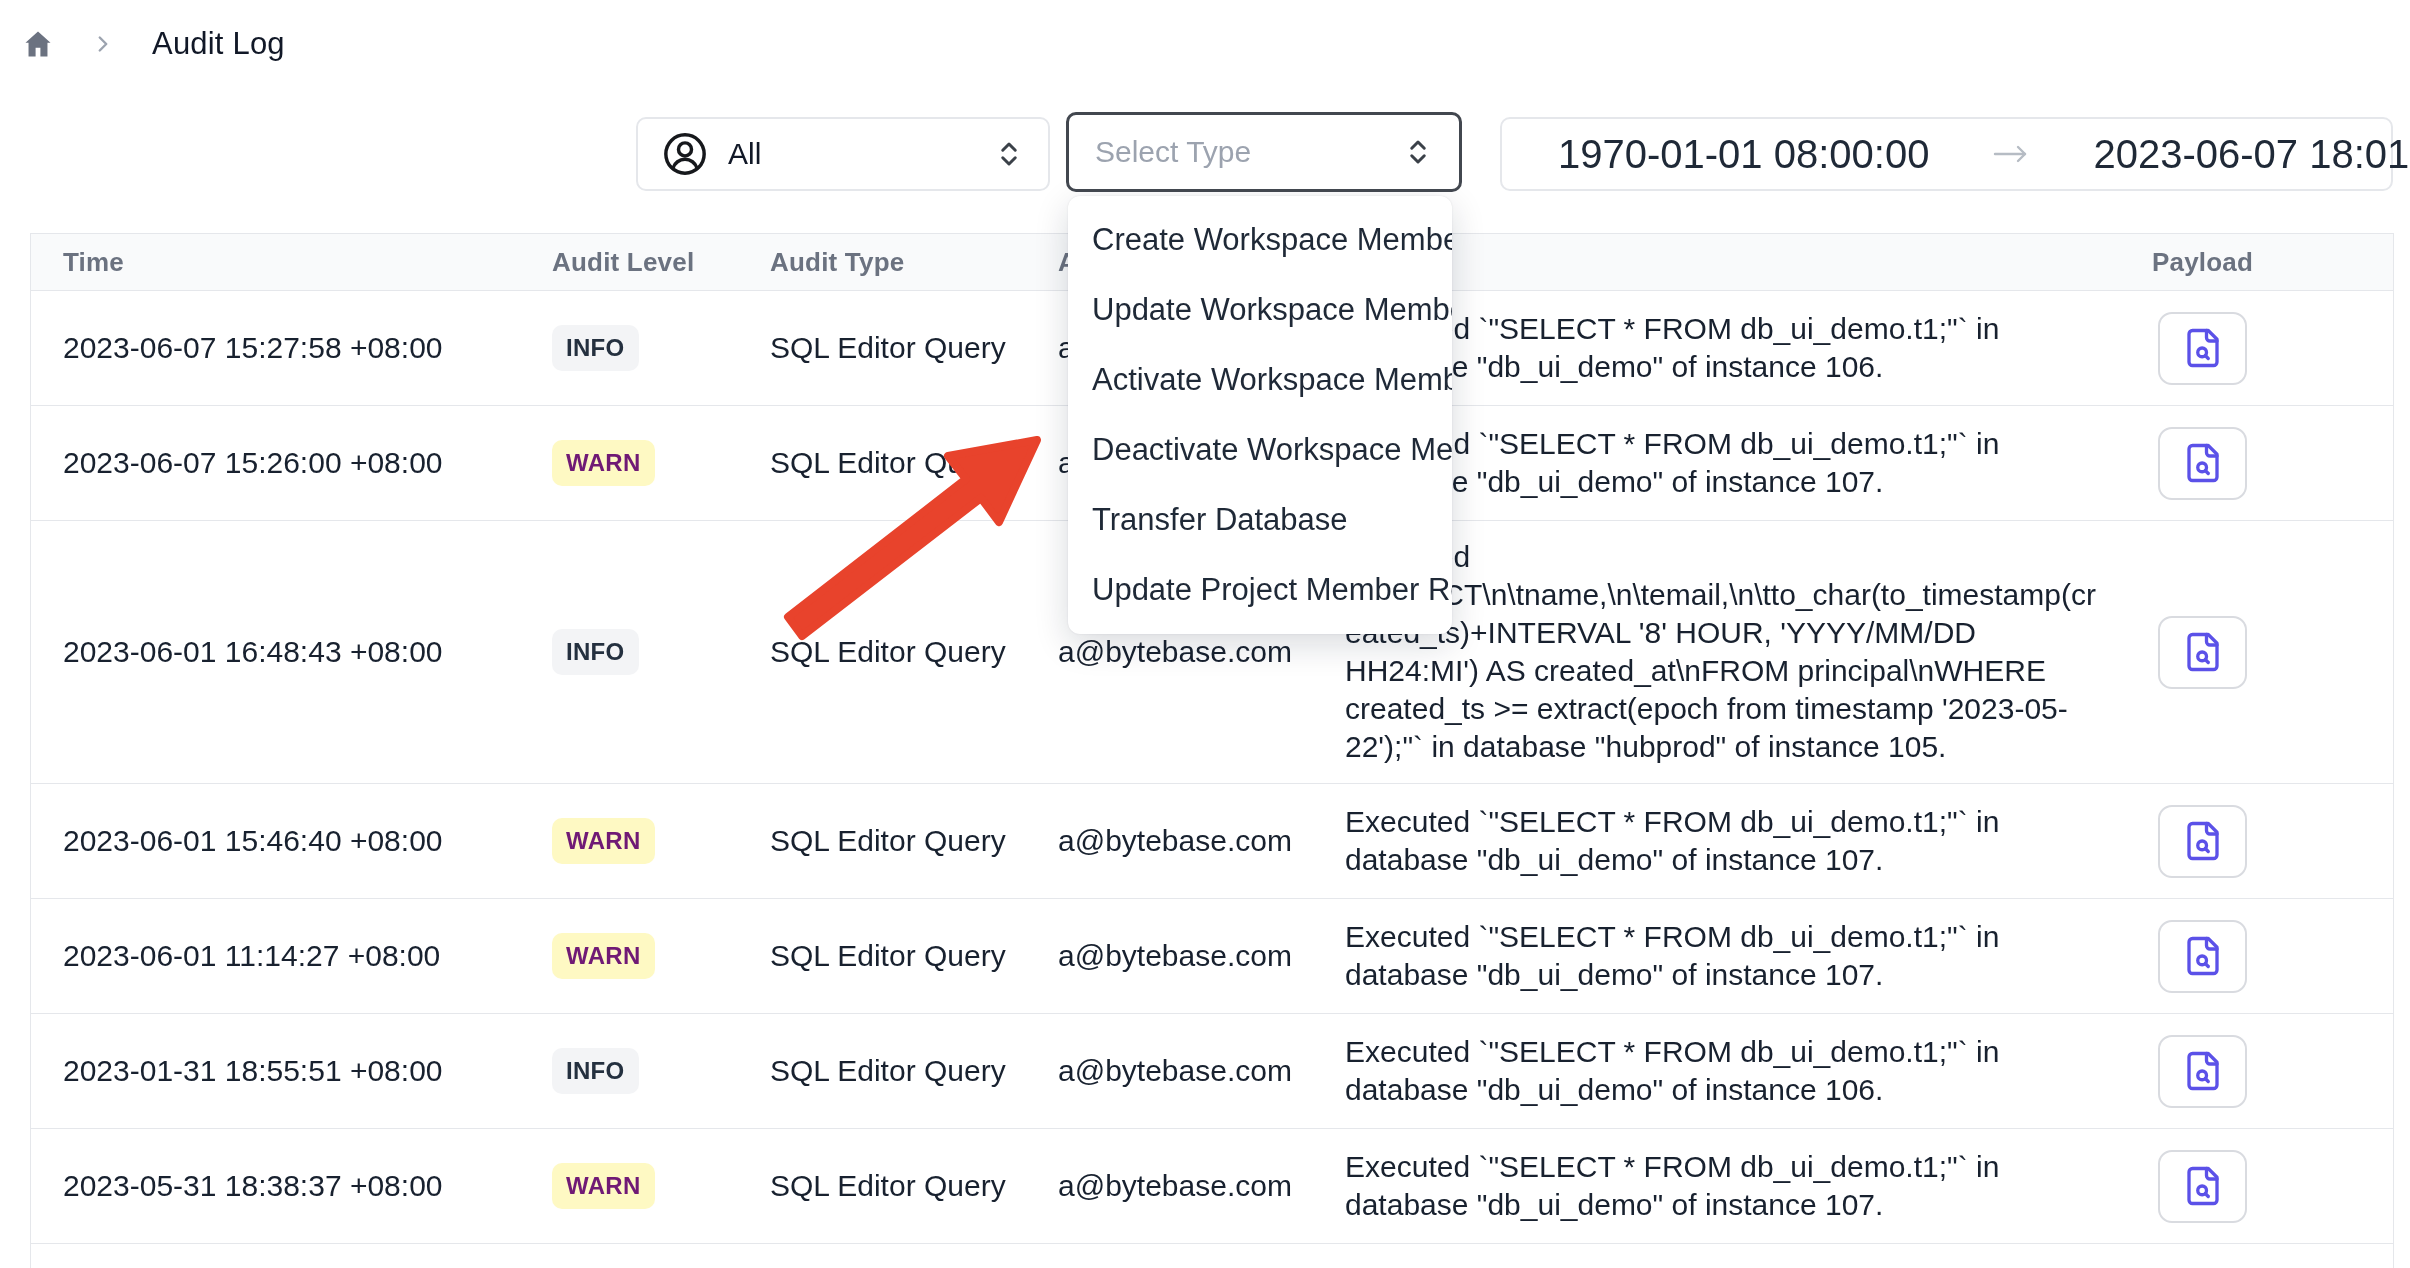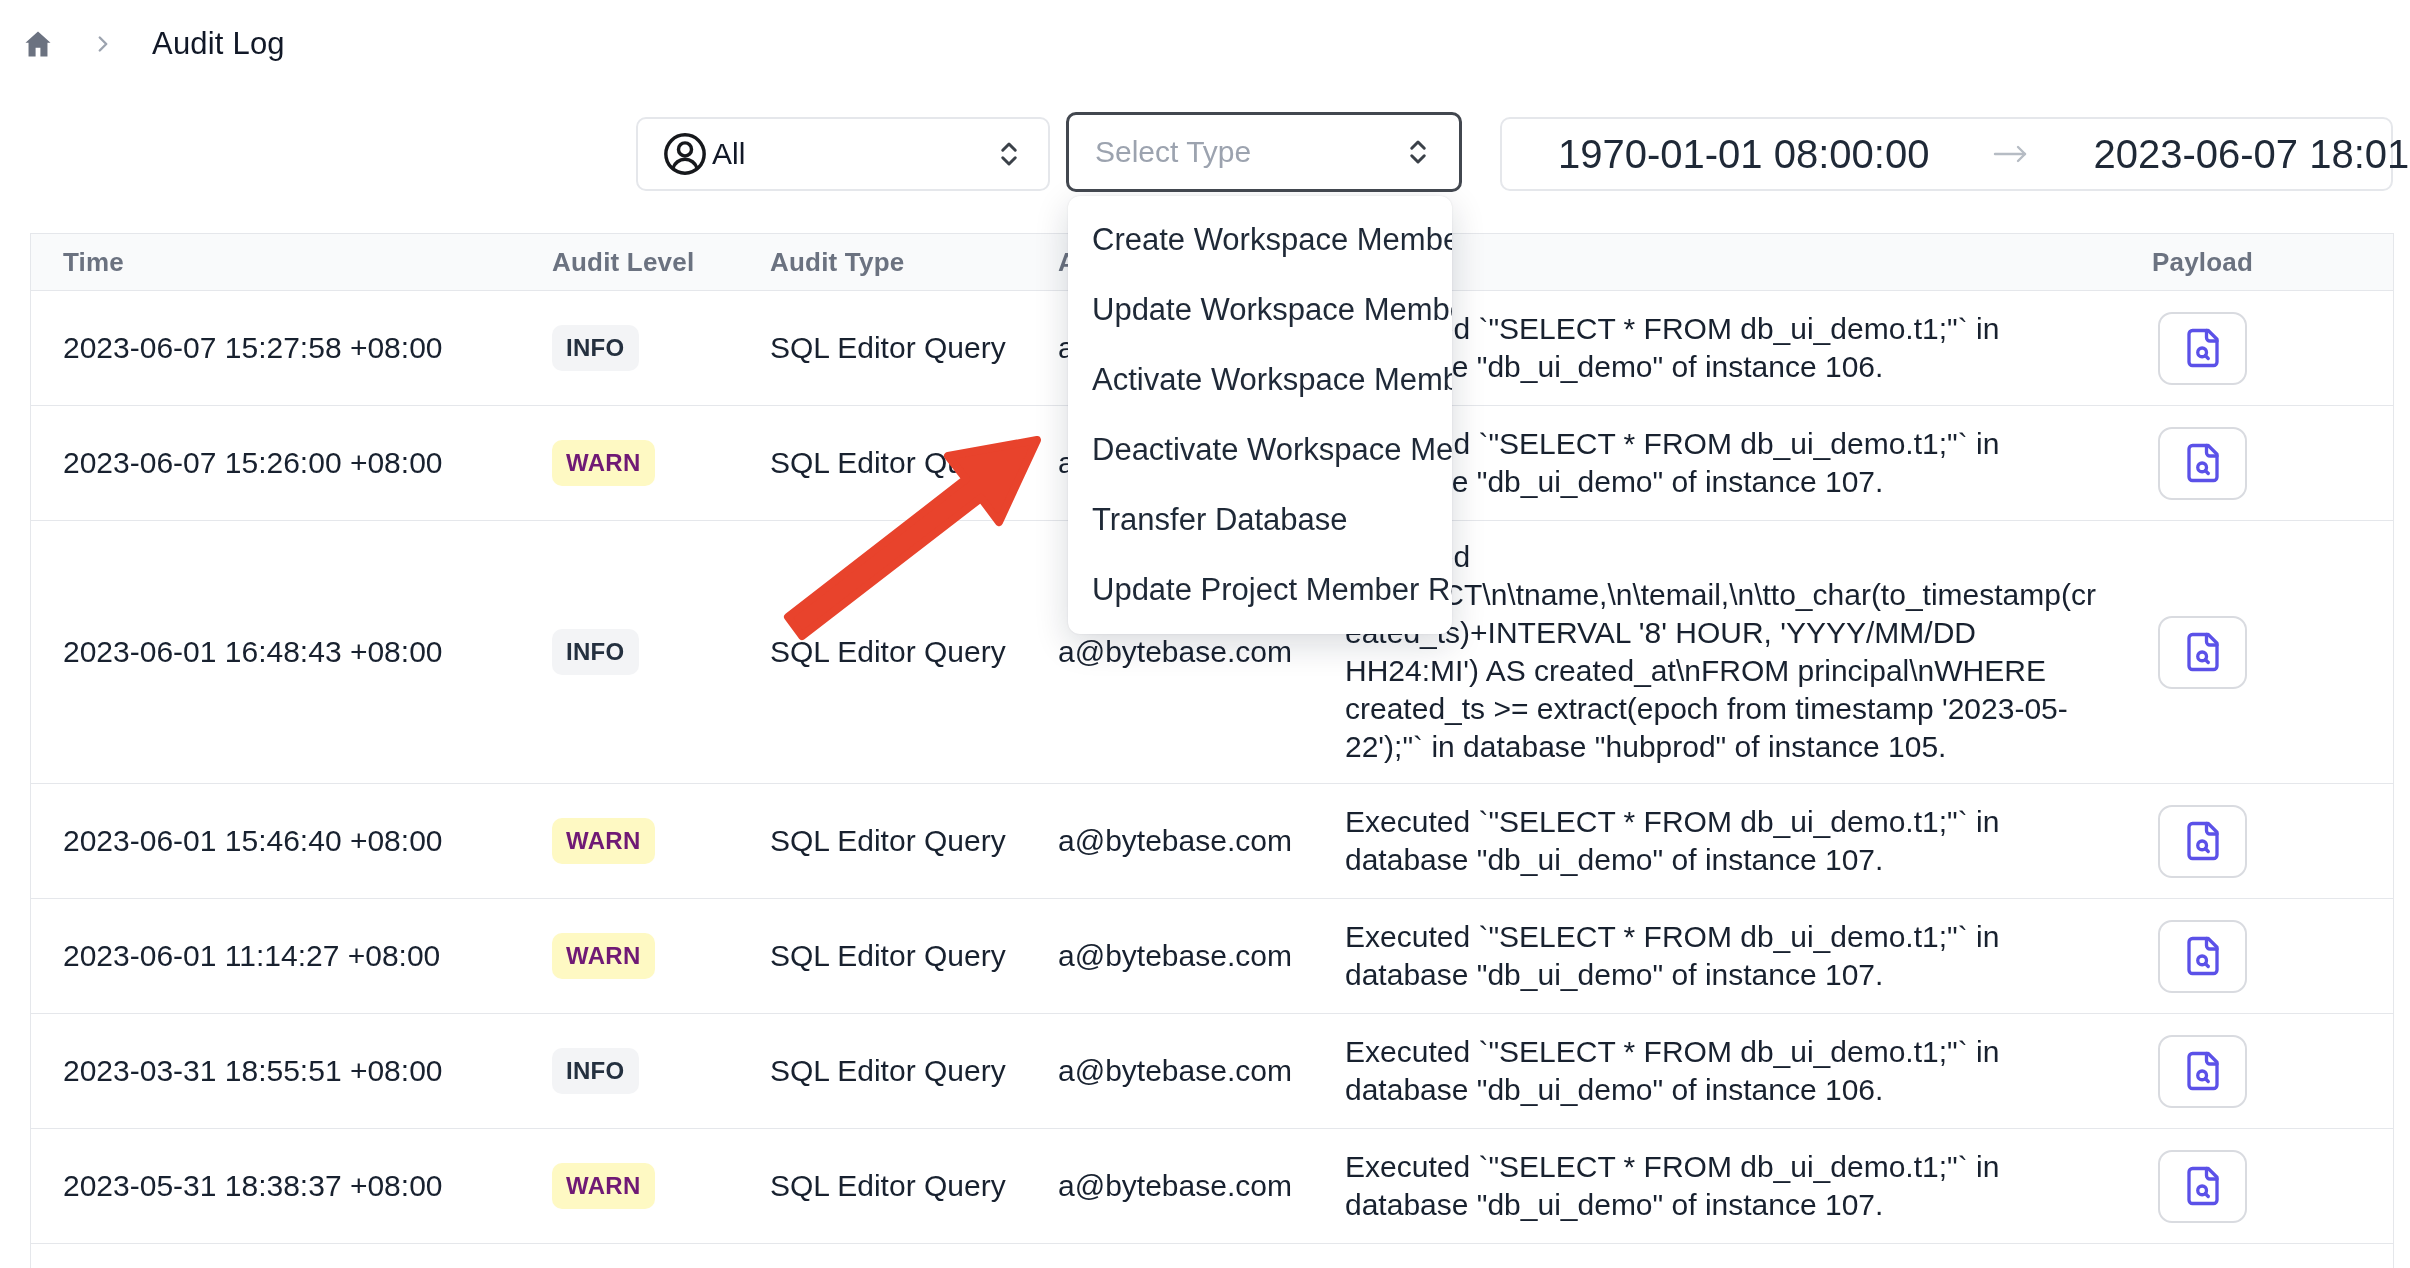--- a/index.html
+++ b/index.html
@@ -7,21 +7,21 @@
     font-family:"Liberation Sans","DejaVu Sans",sans-serif; color:#18212f; }
   body { position:relative; overflow:hidden; }
 
   
   .breadcrumb { position:absolute; left:22px; top:26px; display:flex; align-items:center; gap:36px; }
   .breadcrumb .title { font-size:31px; color:#111827; letter-spacing:.2px; }
 
   
   .filter { position:absolute; display:flex; align-items:center; background:#fff; }
   .actor-filter { left:636px; top:117px; width:414px; height:74px;
-    border:2px solid #e5e7eb; border-radius:10px; padding:0 24px; gap:4px; }
+    border:2px solid #e5e7eb; border-radius:10px; padding:0 24px; gap:20px; }
   .actor-filter .label { font-size:30px; color:#111827; }
   .type-filter { left:1066px; top:112px; width:396px; height:80px;
     border:3px solid #42474f; border-radius:10px; padding:0 26px; z-index:31; }
   .type-filter .placeholder { font-size:30px; color:#9ca3af; }
   .date-filter { left:1500px; top:117px; width:893px; height:74px;
     border:2px solid #e5e7eb; border-radius:10px; padding:0 44px 0 56px; }
   .date-filter .date { font-size:40px; color:#1f2937; white-space:nowrap; }
   .ml-auto { margin-left:auto; }
   .range-arrow { margin:0 62px; flex:none; }
 
@@ -222,21 +222,21 @@
         <path d="M14 2v4a2 2 0 0 0 2 2h4"></path>
         <circle cx="11.5" cy="14.5" r="2.5"></circle>
         <path d="m13.3 16.3 1.7 1.7"></path>
       </svg>
     </button>
     <span></span>
   </div>
 
   <div class="audit-row grid-cols">
     <span></span>
-    <span class="cell">2023-03-31 18:55:51 +08:00</span>
+    <span class="cell">2023-01-31 18:55:51 +08:00</span>
     <span><span class="badge badge-info">INFO</span></span>
     <span class="cell">SQL Editor Query</span>
     <span class="cell">a@bytebase.com</span>
     <span class="c-comment">Executed `"SELECT * FROM db_ui_demo.t1;"` in database "db_ui_demo" of instance 106.</span>
     <span></span>
     <button class="payload-btn">
       <svg width="42" height="42" viewBox="0 0 24 24" fill="none" stroke="#5b51e8" stroke-width="1.9" stroke-linecap="round" stroke-linejoin="round">
         <path d="M15 2H6a2 2 0 0 0-2 2v16a2 2 0 0 0 2 2h12a2 2 0 0 0 2-2V7l-5-5z"></path>
         <path d="M14 2v4a2 2 0 0 0 2 2h4"></path>
         <circle cx="11.5" cy="14.5" r="2.5"></circle>

